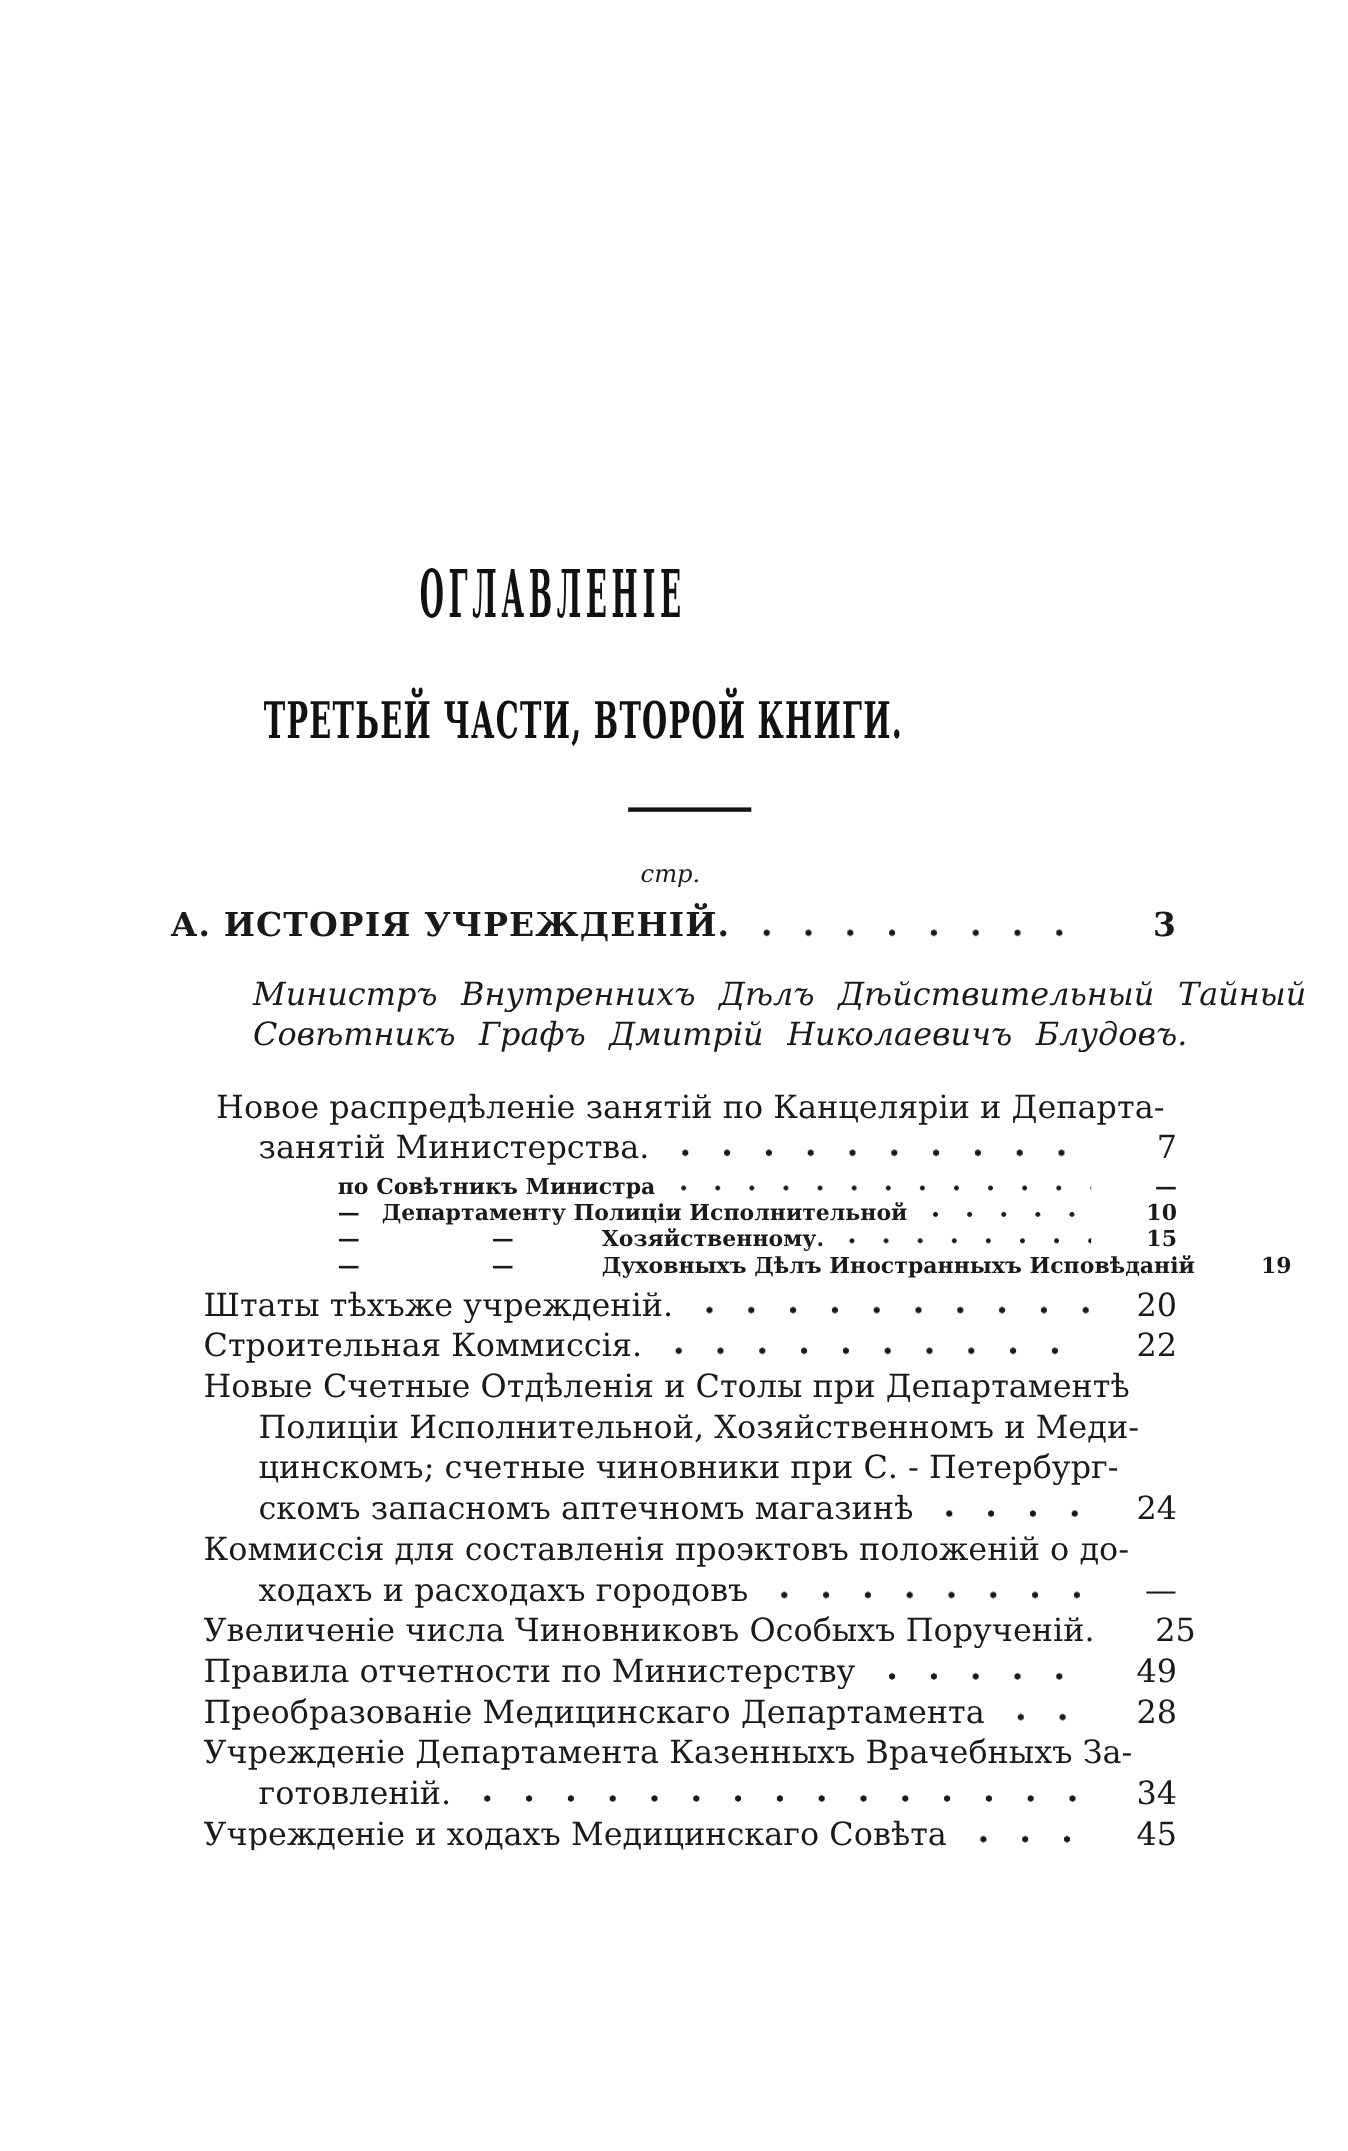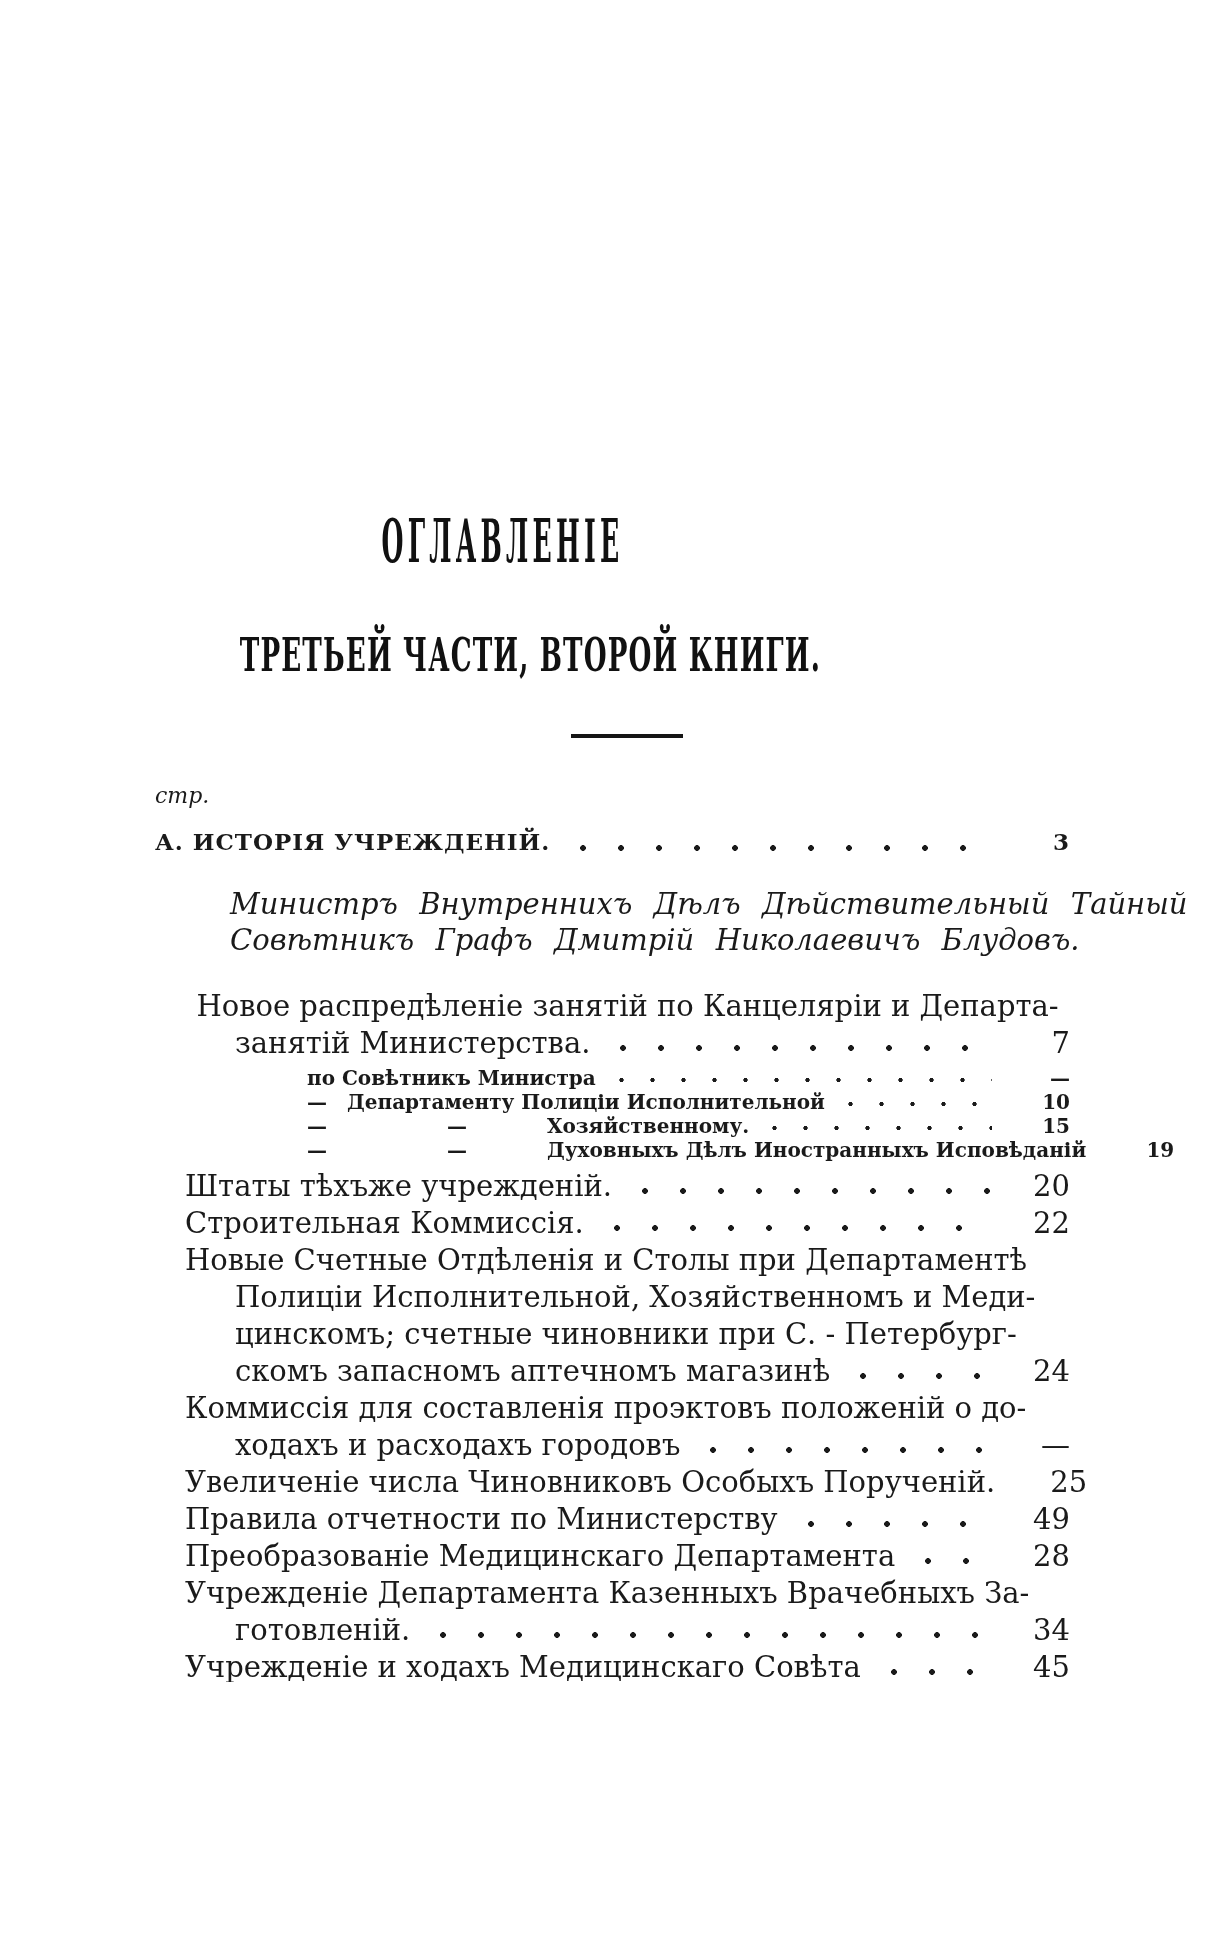--- a/index.html
+++ b/index.html
@@ -45,21 +45,21 @@
   }
   .divider {
     width: 112px;
     border: none;
     border-top: 4px solid #151515;
     margin: 56px auto 0 auto;
     transform: translateX(14px);
   }
   .col-header {
     margin-top: 44px;
-    text-align: left;
+    text-align: center;
     font-style: italic;
     font-size: 22px;
     line-height: 28px;
     padding-right: 6px;
   }
   .toc {
     margin-top: 12px;
   }
   .row {
     display: flex;
@@ -78,21 +78,21 @@
     background-size: 38px 10px;
     background-repeat: repeat-x;
     background-position: left 0px bottom 9px;
   }
   .row .pg {
     flex: 0 0 auto;
     min-width: 72px;
     text-align: right;
   }
   .row.section {
-    font-size: 23px;
+    font-size: 30px;
     font-weight: bold;
     letter-spacing: 1px;
     line-height: 40px;
   }
   .row.italic {
     font-style: italic;
     font-size: 29px;
     line-height: 36px;
     padding-left: 75px;
     word-spacing: 0.42em;

